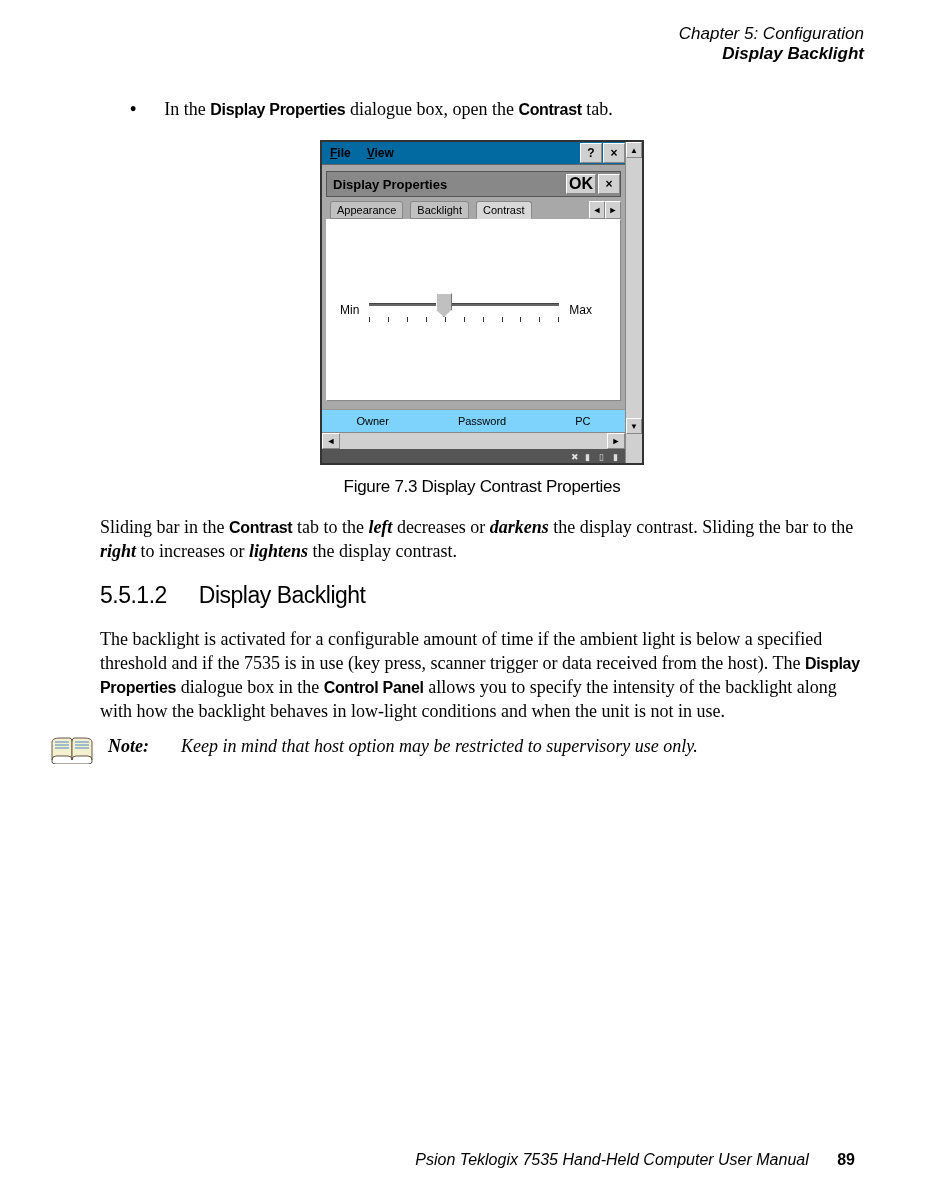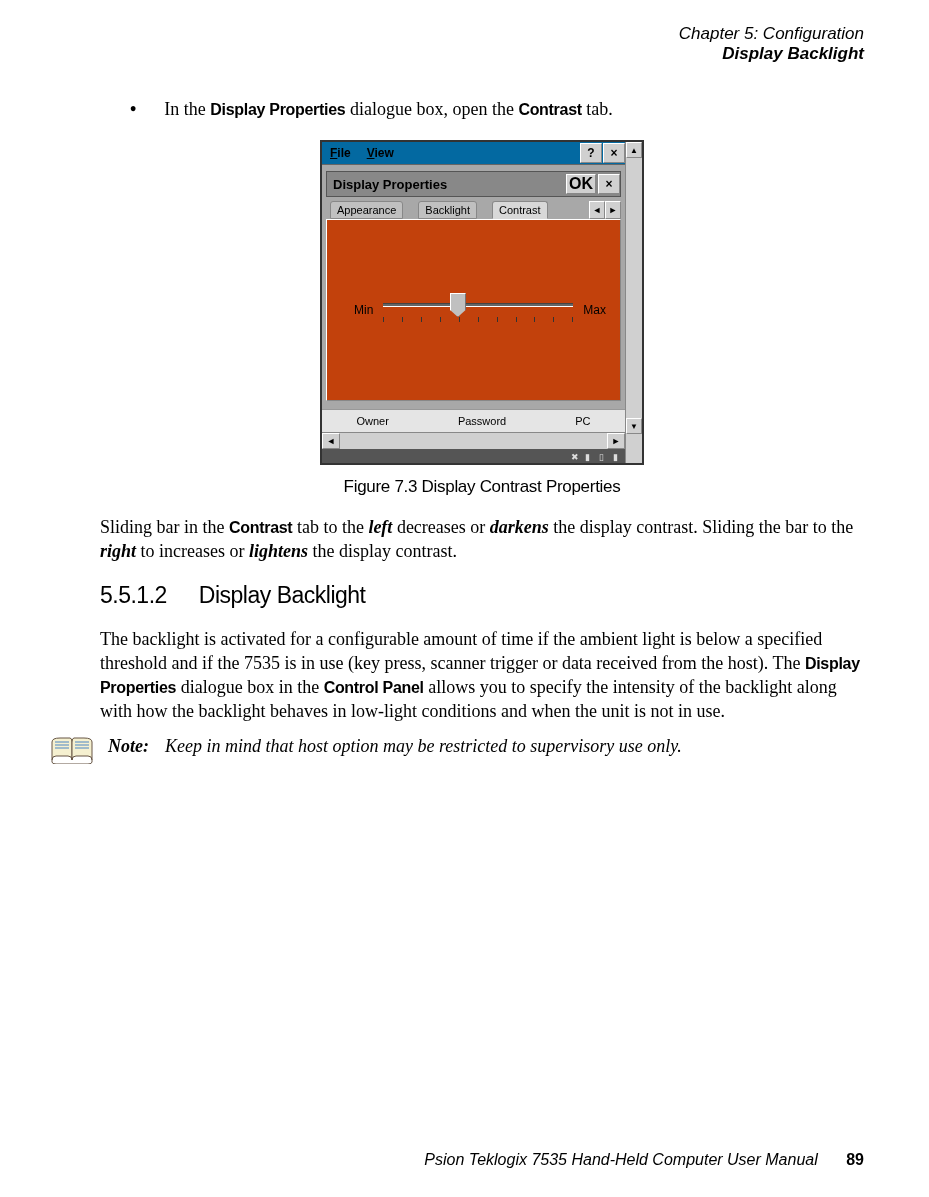--- a/index.html
+++ b/index.html
@@ -109,21 +109,21 @@
     align-items: center;
     justify-content: center;
     font-weight: bold;
     font-size: 16px;
     margin-right: 1px;
   }
   .ss-tabs {
     display: flex;
     align-items: flex-end;
     padding: 4px 4px 0 8px;
-    gap: 16px;
+    gap: 8px;
   }
   .ss-tab {
     background: #c0c0c0;
     border: 1px solid #888;
     border-top-left-radius: 3px;
     border-top-right-radius: 3px;
     padding: 2px 6px;
     font-size: 11px;
     margin-right: -1px;
   }
@@ -143,29 +143,28 @@
     background: #d0d0d0;
     border: 1px solid #888;
     border-top-color: #fff;
     border-left-color: #fff;
     display: inline-flex;
     align-items: center;
     justify-content: center;
     font-size: 9px;
   }
   .ss-slider-area {
-    background: #c2410c;
+    background: #ffffff;
     border: 1px solid #888;
     border-top-color: #fff;
     border-left-color: #fff;
     margin: 0 4px;
     height: 180px;
     display: flex;
     align-items: center;
-    justify-content: center;
     position: relative;
     padding-left: 13px;
   }
   .ss-slider-row {
     display: flex;
     align-items: center;
     width: 90%;
     gap: 10px;
   }
   .ss-label {
@@ -205,21 +204,21 @@
     right: 0;
     display: flex;
     justify-content: space-between;
   }
   .ss-tick {
     width: 1px;
     height: 5px;
     background: #333;
   }
   .ss-bottombar {
-    background: #e5e5e5;
+    background: #7dd3fc;
     display: flex;
     align-items: center;
     height: 22px;
     justify-content: space-around;
     font-size: 11px;
     border-top: 1px solid #999;
     margin-top: 8px;
   }
   .ss-scrollbar {
     background: #d0d0d0;
@@ -303,30 +302,30 @@
   }
   .note-icon {
     width: 44px;
     height: 28px;
     flex-shrink: 0;
   }
   .note-label {
     font-weight: bold;
     font-style: italic;
     font-size: 18px;
-    margin-right: 16px;
+    margin-right: 32px;
   }
   .note-text {
     font-style: italic;
     font-size: 18px;
   }
   .footer {
     position: absolute;
     bottom: 28px;
-    right: 65px;
+    right: 74px;
     font-family: Arial, sans-serif;
     font-style: italic;
     font-size: 16px;
   }
   .page-num {
     font-weight: bold;
     font-style: normal;
     margin-left: 24px;
   }
 </style>

